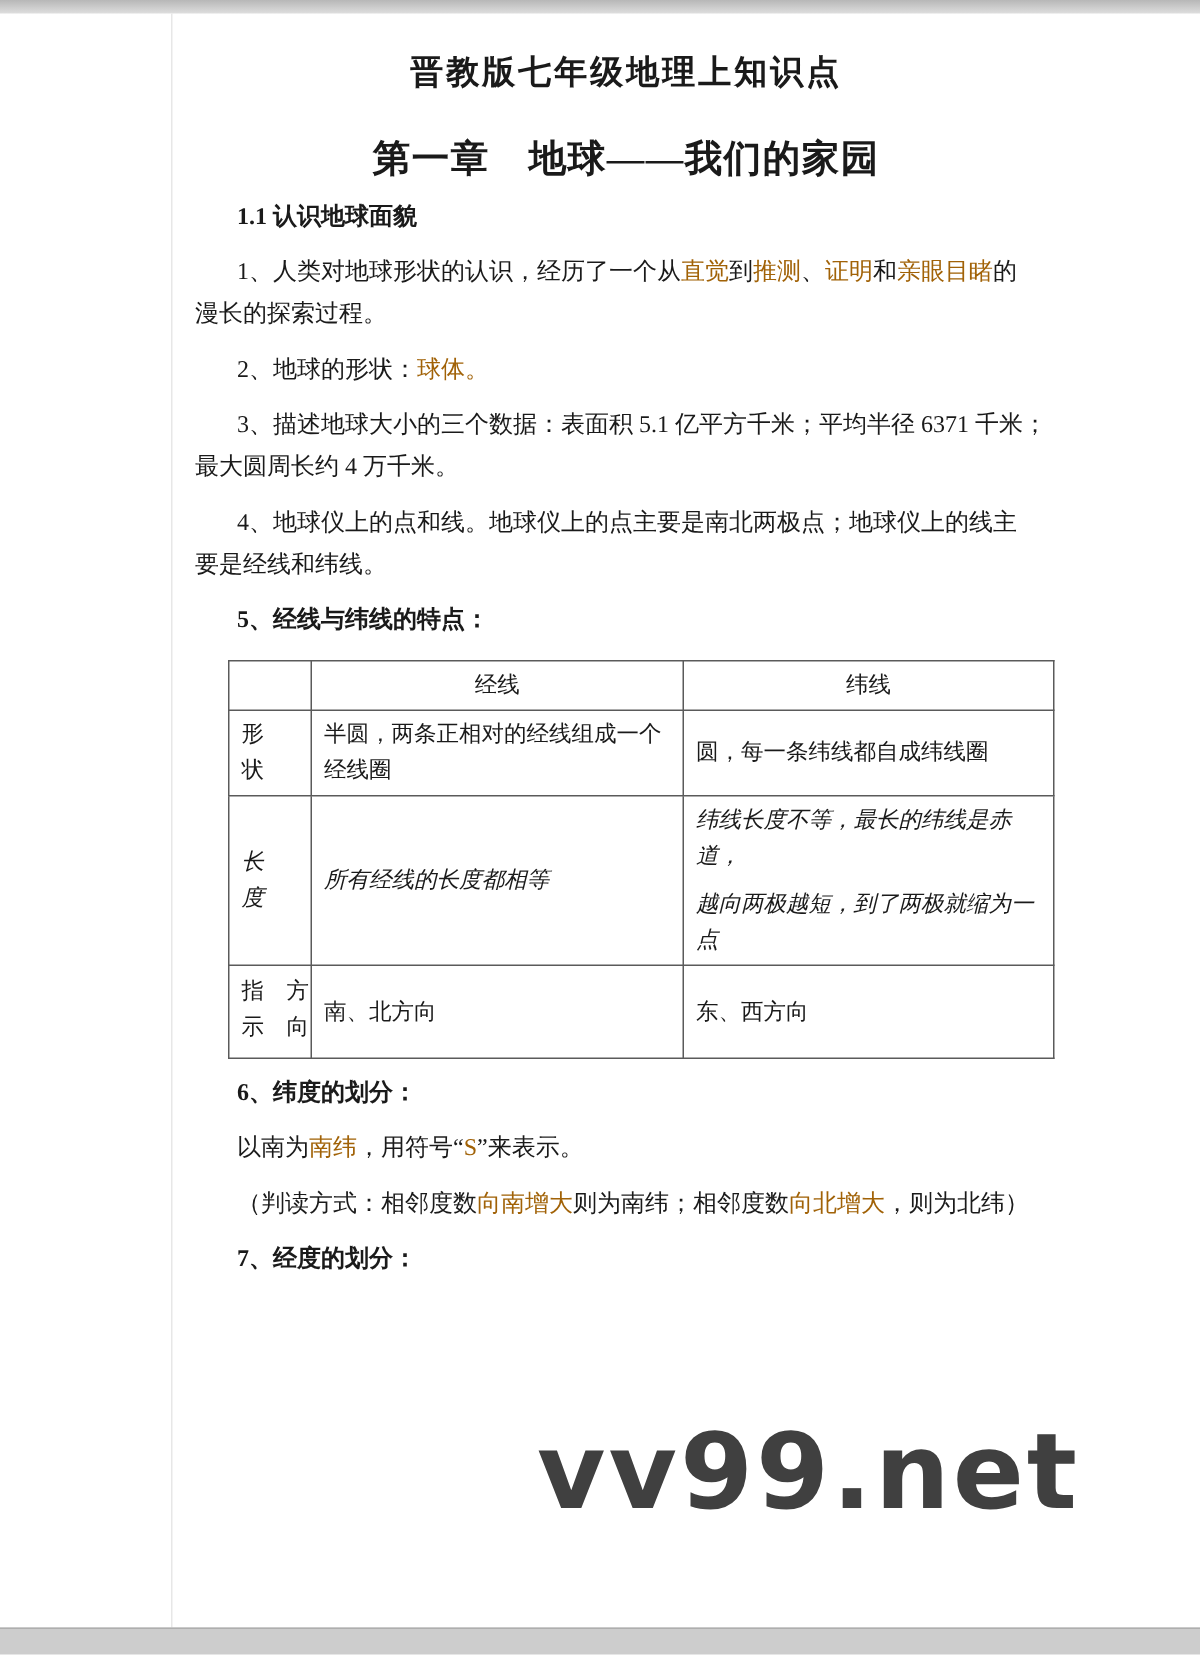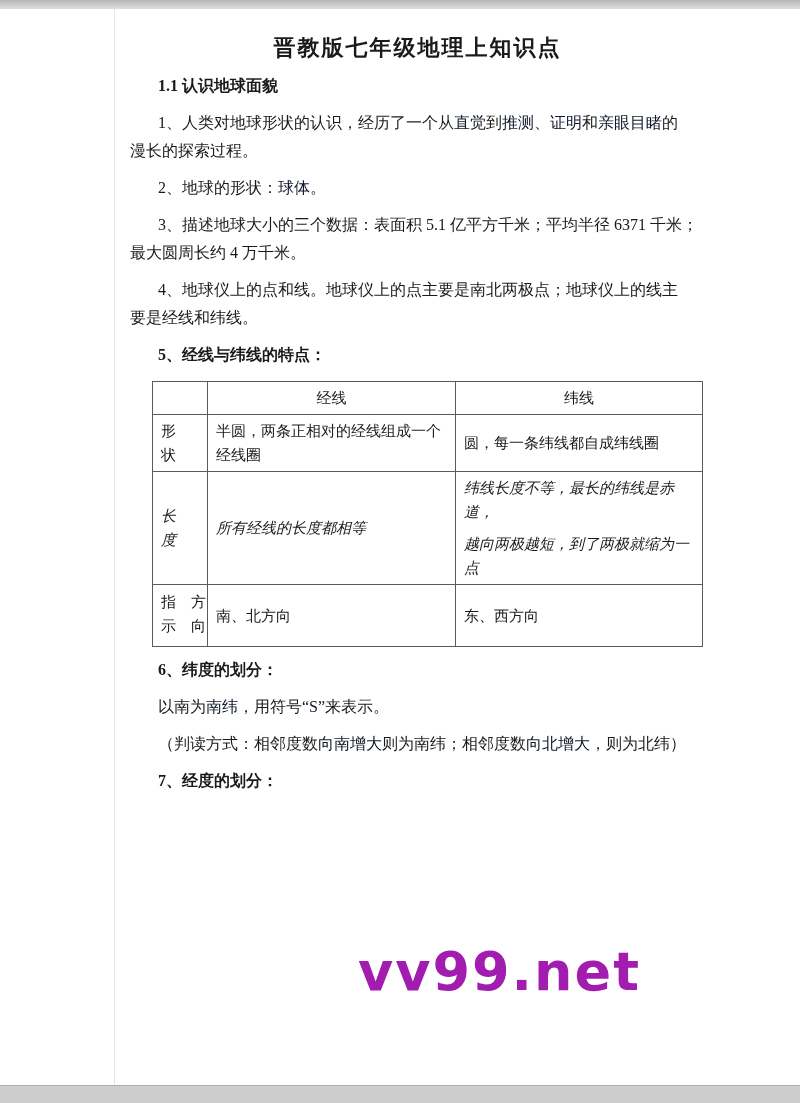--- a/index.html
+++ b/index.html
@@ -18,50 +18,51 @@
 
   .doc-title { margin-top:24px; text-align:center; font-size:22px; font-weight:bold; letter-spacing:2px; }
   .chapter-title { margin-top:26px; text-align:center; font-size:25px; font-weight:bold; letter-spacing:1px; }
 
   p.body { font-size:16px; line-height:28px; margin-top:9px; text-indent:28px; }
   p.heading { font-weight:bold; }
   .mt-s11 { margin-top:82px; }
   .mt-p6 { margin-top:20px; }
   .indent-sub { text-indent:125px; }
   .indent-paren { text-indent:24px; }
-  .red { color:#0f172a; }
+  .red { color:#a16207; }
   .bold { font-weight:normal; }
 
   table.cmp { border-collapse:collapse; table-layout:fixed; width:550px;
     margin:12px 0 0 22px; font-size:15px; line-height:24px;padding-left:34px; }
   table.cmp th, table.cmp td { border:1px solid #5a5a5a; padding:4px 8px;
     vertical-align:middle; font-weight:normal; text-align:left; }
   table.cmp th { text-align:center; height:26px; }
   col.c1 { width:55px; } col.c2 { width:248px; } col.c3 { width:247px; }
   tr.r-shape td { height:55px; }
   tr.r-length td { height:106px;font-style:italic; }
   tr.r-direction td { height:62px; }
   td.vtop { vertical-align:top; }
   td.label { padding:4px 5px; }
   .blk { margin-bottom:8px; }
   .stack { display:flex; flex-direction:row; justify-content:space-between; height:52px; }
 
   .watermark { position:absolute; left:358px; top:940px;
     font-family:"DejaVu Sans","Liberation Sans",sans-serif; font-weight:bold;
-    font-size:54px; letter-spacing:2px; color:#a21caf; }
+    font-size:70px; letter-spacing:2px; color:#404040; }
 </style>
 </head>
 <body>
 
 <div class="edge-top"></div>
 <div class="fold-line"></div>
 
 <div class="content">
 
   <h1 class="doc-title">晋教版七年级地理上知识点</h1>
+  <h2 class="chapter-title">第一章　地球——我们的家园</h2>
 
   <p class="body heading mt-s11">1.1 认识地球面貌</p>
 
   <p class="body"><span>1、人类对地球形状的认识，经历了一个从</span><span class="red">直觉</span><span>到</span><span class="red">推测</span><span>、</span><span class="red">证明</span><span>和</span><span class="red">亲眼目睹</span><span>的</span><br><span>漫长的探索过程。</span></p>
 
   <p class="body"><span>2、地球的形状：</span><span class="red">球体。</span></p>
 
   <p class="body"><span>3、描述地球大小的三个数据：</span><span class="bold">表面积</span><span> 5.1 亿平方千米；</span><span class="bold">平均半径</span><span> 6371 千米；</span><br><span class="bold">最大圆周长</span><span>约 4 万千米。</span></p>
 
   <p class="body"><span>4、地球仪上的点和线。地球仪上的点主要是南北两极点；地球仪上的线主</span><br><span>要是经线和纬线。</span></p>

